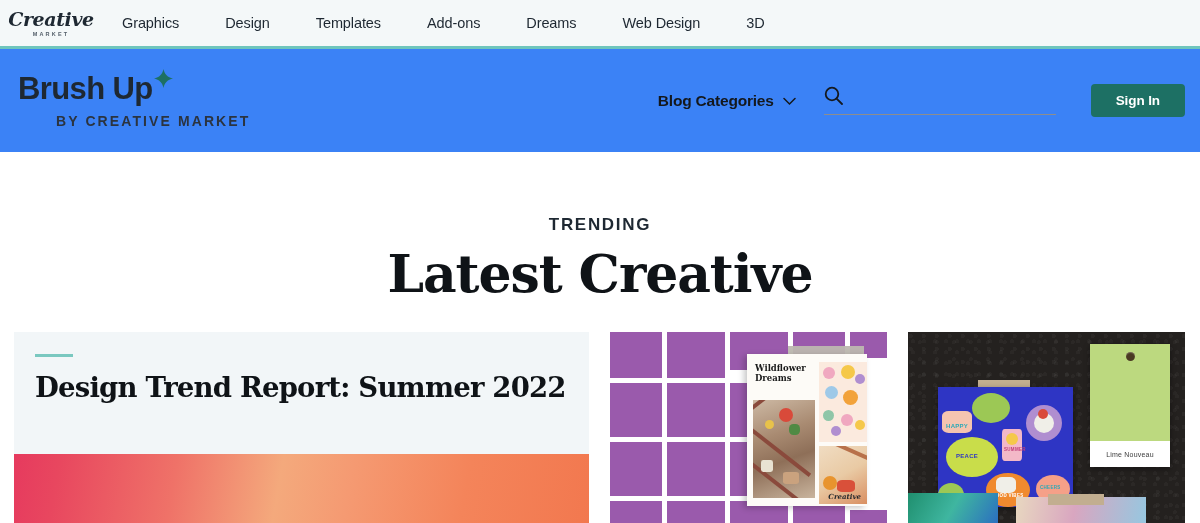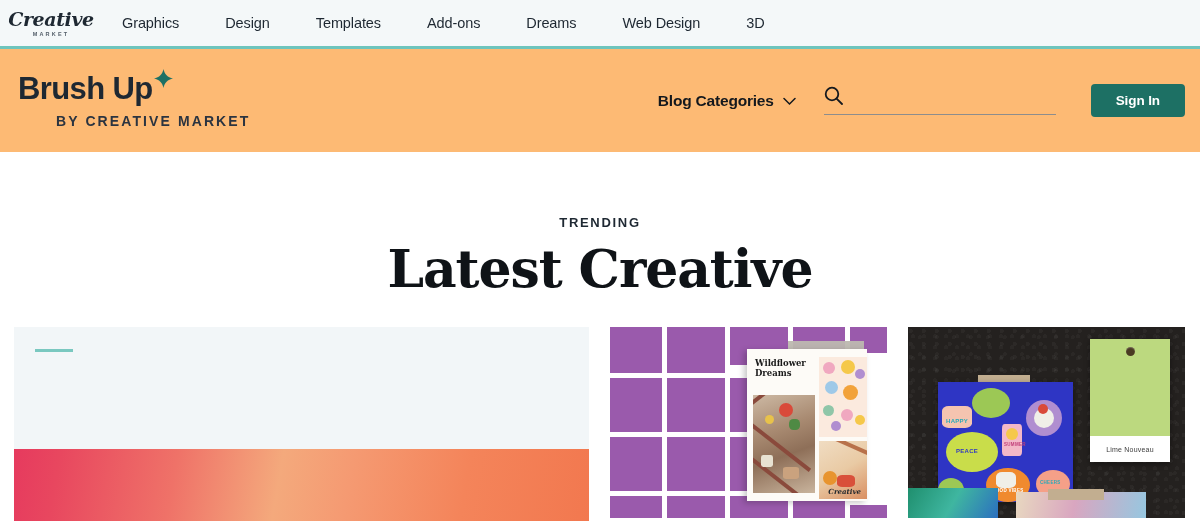--- a/index.html
+++ b/index.html
@@ -54,21 +54,21 @@
     letter-spacing: -0.1px;
   }
   .nav-item:last-child { margin-right: 0; }
 
   
   .header {
     height: 103px;
     display: flex;
     align-items: center;
     padding: 0 15px 0 18px;
-    background: #fdba74;
+    background: #3b82f6;
   }
   .brand {
     display: flex; flex-direction: column;
     justify-content: center;
   }
   .brand-top {
     display: flex; align-items: flex-start;
     line-height: 1;
   }
   .brand-name {
@@ -139,21 +139,21 @@
     cursor: pointer;
     letter-spacing: -0.1px;
   }
 
   
   .trending-block {
     text-align: center;
     padding-top: 63px;
   }
   .eyebrow {
-    font-size: 13px;
+    font-size: 17px;
     font-weight: 700;
     letter-spacing: 1.7px;
     color: #1e2832;
   }
   .page-title {
     font-family: "DejaVu Serif", serif;
     font-weight: 700;
     font-size: 52px;
     color: #0f1317;
     letter-spacing: -1.1px;
@@ -399,20 +399,21 @@
 <div class="trending-block">
   <div class="eyebrow">TRENDING</div>
   <div class="page-title">Latest Creative</div>
 </div>
 
 <div class="cards">
 
   <div class="card-lg">
     <div class="card-head">
       <div class="teal-dash"></div>
+      <div class="card-title">Design Trend Report: Summer 2022</div>
     </div>
     <div class="card-gradient"></div>
   </div>
 
   <div class="card-sm">
     <div class="art">
       <div class="tilewall">
         <div class="tile" style="left:-4px;  top:-4px;  width:56px; height:50px;"></div>
         <div class="tile" style="left:57px;  top:-4px;  width:58px; height:50px;"></div>
         <div class="tile" style="left:120px; top:-4px;  width:58px; height:42px;"></div>

